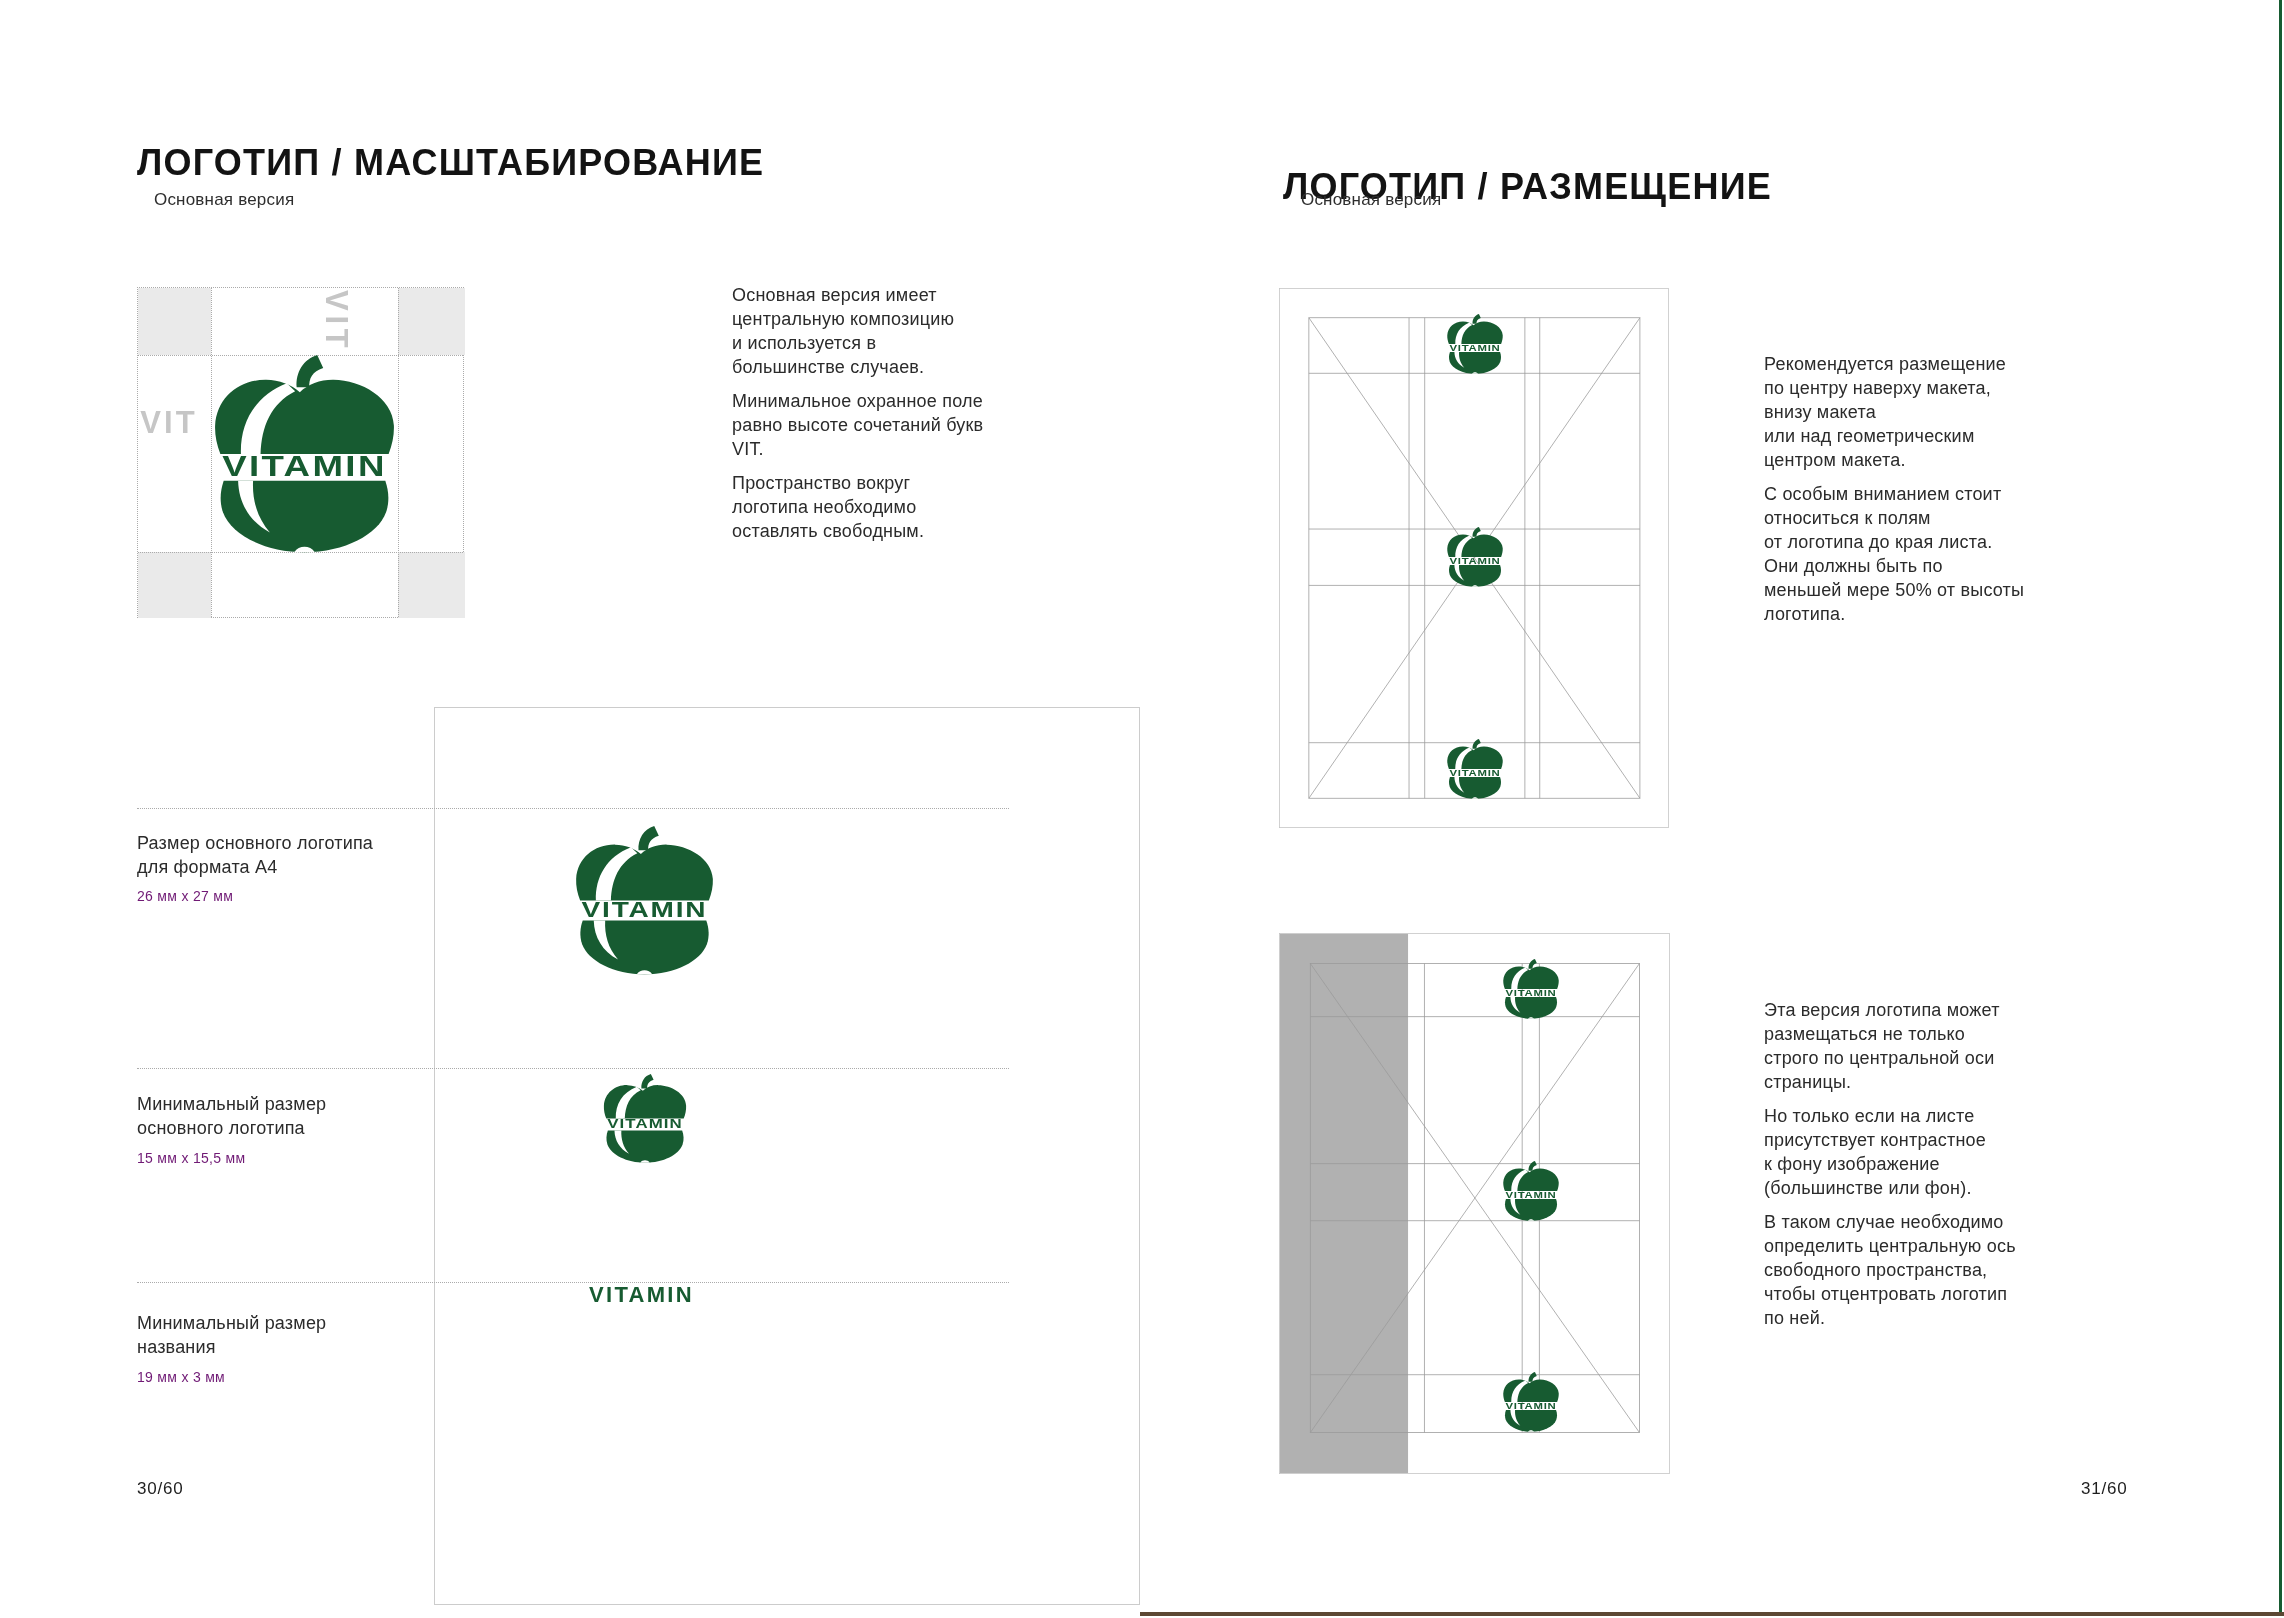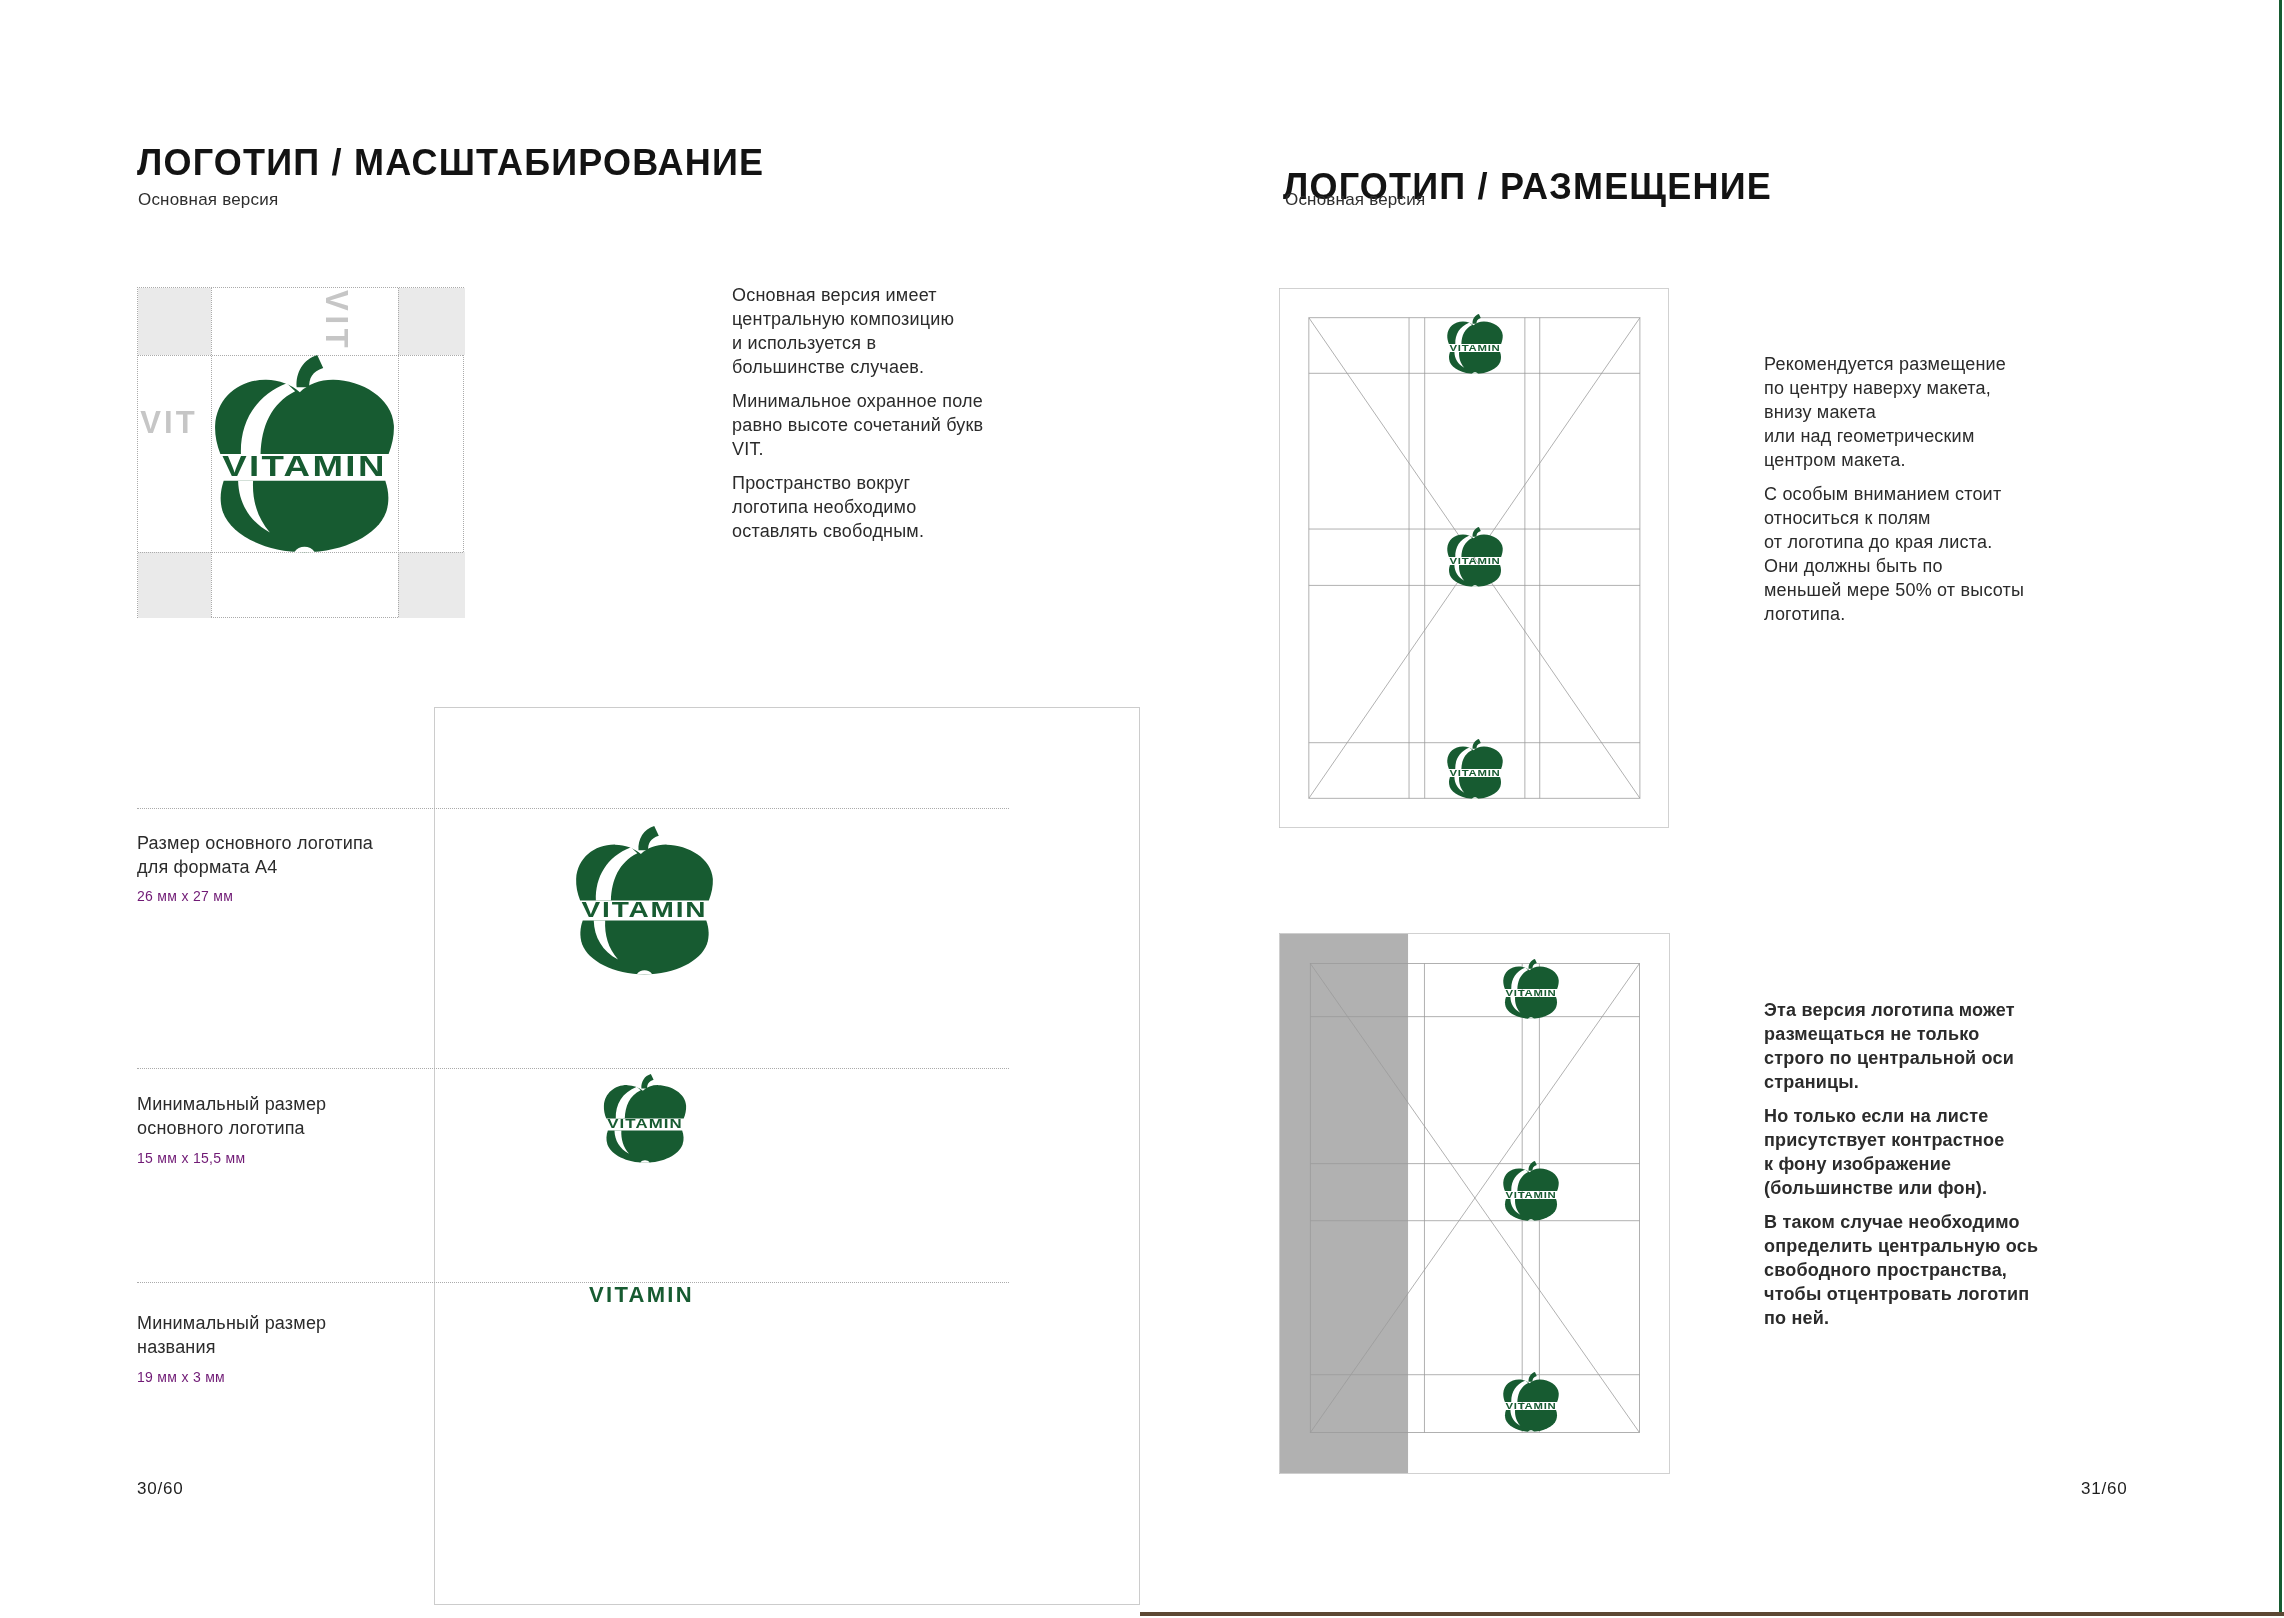--- a/index.html
+++ b/index.html
@@ -3,21 +3,21 @@
 <meta charset="utf-8">
 <style>
   html,body{margin:0;padding:0;background:#ffffff;}
   .canvas{
     position:relative;width:2284px;height:1618px;background:#fff;overflow:hidden;
     font-family:"Liberation Sans","DejaVu Sans",sans-serif;color:#272727;
   }
   .abs{position:absolute;}
   
   .page-title{font-size:36px;font-weight:800;letter-spacing:1.2px;color:#131313;white-space:nowrap;}
-  .page-subtitle{font-size:17px;color:#2e2e2e;letter-spacing:0.2px;}
+  .page-subtitle{font-size:17px;color:#2e2e2e;letter-spacing:0.2px;margin-left:16px;}
   .body-text p{margin:0 0 10.2px 0;font-size:18px;line-height:24px;white-space:pre-line;color:#2b2b2b;letter-spacing:0.2px;}
   .row-label{font-size:18px;line-height:24px;white-space:pre-line;color:#2b2b2b;letter-spacing:0.2px;}
   .row-size{font-size:14px;line-height:24px;color:#701a75;letter-spacing:0.3px;}
   .page-number{font-size:17px;color:#1e1e1e;letter-spacing:0.8px;}
   
   .cs-grid{width:327px;height:331px;border:0.8px dotted var(--dotted_gray);box-sizing:border-box;}
   .cs-cell{position:absolute;background:var(--cell_gray);}
   .cs-vline{position:absolute;top:0;bottom:0;width:0;border-left:0.8px dotted var(--dotted_gray);}
   .cs-hline{position:absolute;left:0;right:0;height:0;border-top:0.8px dotted var(--dotted_gray);}
   .vit-mark{font-weight:700;color:var(--mark_gray);font-size:31px;letter-spacing:3.1px;line-height:31px;}
@@ -240,21 +240,21 @@
     <path class="ap" d="M5,52 C3,47 2,42 2.2,37 C3,22.5 15,12.8 29.5,13 C36.5,13.1 43,15.6 47.5,19.5 C52,15.3 58.5,12.9 65.5,13 C80.5,13.2 97,22.5 97.8,37 C98,42 97,47 95,52 Z"></path>
     <path class="ap-white" d="M16,52 C15.5,35.5 23.5,21.5 40.5,14.8 L45,19 C32,25.5 27,37.5 26.5,52 Z"></path>
     <path class="ap" d="M6.8,66 L93.2,66 C95,71 95.6,77 93.6,82.6 C89.4,94.2 71.5,103.6 50,103.6 C28.5,103.6 10.6,94.2 6.4,82.6 C4.4,77 5,71 6.8,66 Z"></path>
     <path class="ap-white" d="M14.5,66 C14.8,77.5 20.5,87.5 31.5,93.2 C24.5,85.2 22,76 22.5,66 Z"></path>
     <path class="ap-white" d="M44.5,103.6 C47,99.8 53,99.8 55.5,103.6 Z"></path>
     <text class="wordmark" x="50" y="63.4" text-anchor="middle" textLength="88" lengthAdjust="spacingAndGlyphs">VITAMIN</text>
   </svg>
 </div>
   </div>
 
-  <div class="abs body-text" style="left:1764px;top:998px;width:321px;font-weight:bold;">
+  <div class="abs body-text" style="left:1764px;top:998px;width:321px;">
     <p>Эта версия логотипа может
 размещаться не только
 строго по центральной оси
 страницы.</p>
     <p>Но только если на листе
 присутствует контрастное
 к фону изображение
 (большинстве или фон).</p>
     <p>В таком случае необходимо
 определить центральную ось

